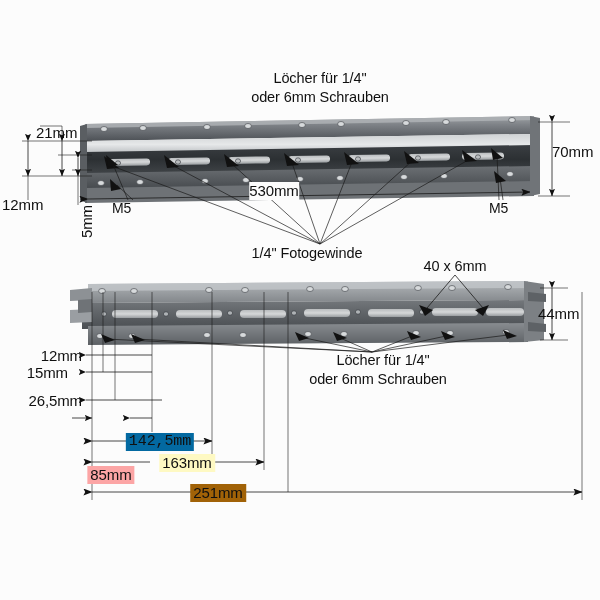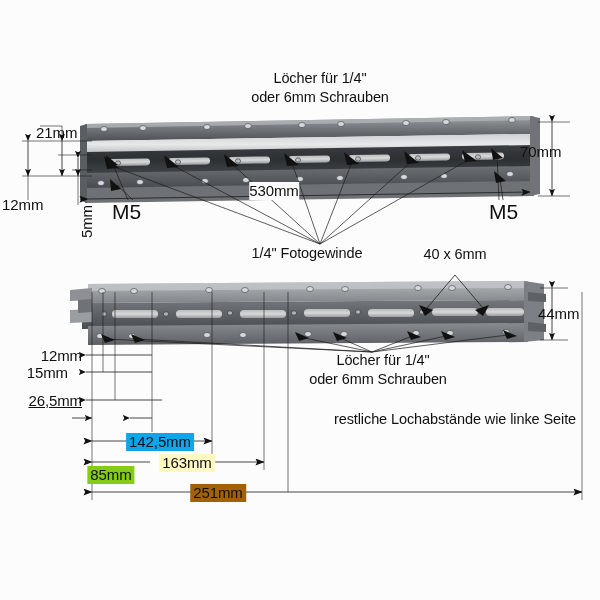--- a/index.html
+++ b/index.html
@@ -9,21 +9,21 @@
     font-family:"Liberation Sans", sans-serif;
     color:#1a1a1a;
     overflow:hidden;
     position:relative;
   }
   #stage{position:absolute;inset:0;width:600px;height:600px;}
   svg#draw{position:absolute;left:0;top:0;width:600px;height:600px;}
   .lbl{
     position:absolute;
     font-family:"Liberation Sans", sans-serif;
-    font-size:21px;
+    font-size:14px;
     color:#101010;
     white-space:pre;
     line-height:1.18;
     letter-spacing:-0.1px;
   }
   .lbl.ctr{text-align:center;transform:translateX(-50%);}
   .lbl.rt{text-align:right;transform:translateX(-100%);}
   .lbl.vert{
     transform-origin:left top;
     transform:rotate(-90deg) translateX(-100%);
@@ -362,37 +362,36 @@
 
 <div class="lbl note ctr" style="left:320px;top:70px;">Löcher für 1/4"</div>
 <div class="lbl note ctr" style="left:320px;top:89px;">oder 6mm Schrauben</div>
 
 <div class="lbl dim" style="left:36px;top:124px;text-align:right;">21mm</div>
 <div class="lbl dim" style="left:2px;top:196px;">12mm</div>
 <div class="lbl dim vert" style="left:78px;top:205px;">5mm</div>
 
 <div class="lbl dim ctr" style="left:274px;top:182px;background:#fcfcfc;padding:0 0;">530mm</div>
 
-<div class="lbl dim" style="left:520px;top:143px;">70mm</div>
+<div class="lbl dim" style="left:552px;top:143px;">70mm</div>
 
 <div class="lbl" style="left:112px;top:200px;">M5</div>
 <div class="lbl" style="left:489px;top:200px;">M5</div>
 
 <div class="lbl note ctr" style="left:307px;top:245px;">1/4" Fotogewinde</div>
 
-<div class="lbl note ctr" style="left:455px;top:246px;">40 x 6mm</div>
+<div class="lbl note ctr" style="left:455px;top:258px;">40 x 6mm</div>
 
 <div class="lbl dim" style="left:538px;top:305px;">44mm</div>
 
 <div class="lbl note ctr" style="left:383px;top:352px;">Löcher für 1/4"</div>
 <div class="lbl note ctr" style="left:378px;top:371px;">oder 6mm Schrauben</div>
 
-<div class="lbl note ctr" style="left:455px;top:411px;">restliche Lochabstände wie linke Seite</div>
 
 <div class="lbl dim rt" style="left:82px;top:347px;">12mm</div>
 <div class="lbl dim rt" style="left:68px;top:364px;">15mm</div>
-<div class="lbl dim rt" style="left:82px;top:392px;text-decoration:underline;">26,5mm</div>
-<div class="lbl dim ctr" style="left:111px;top:434px;background:#84cc16;padding:0 3px;margin-top:32px;">85mm</div>
-<div class="lbl dim ctr" style="left:160px;top:433px;background:#0ea5e9;padding:0 3px;">142,5mm</div>
+<div class="lbl dim rt" style="left:82px;top:392px;">26,5mm</div>
+<div class="lbl dim ctr" style="left:111px;top:434px;background:#fca5a5;padding:0 3px;margin-top:32px;">85mm</div>
+<div class="lbl dim ctr" style="left:160px;top:433px;background:#0369a1;padding:0 3px;font-family:Liberation Mono, monospace;">142,5mm</div>
 <div class="lbl dim ctr" style="left:163px;top:454px;background:#fef9c3;padding:0 3px;margin-left:24px;">163mm</div>
 <div class="lbl dim ctr" style="left:218px;top:484px;background:#a16207;padding:0 3px;">251mm</div>
 
 </div>
 
 </body></html>

